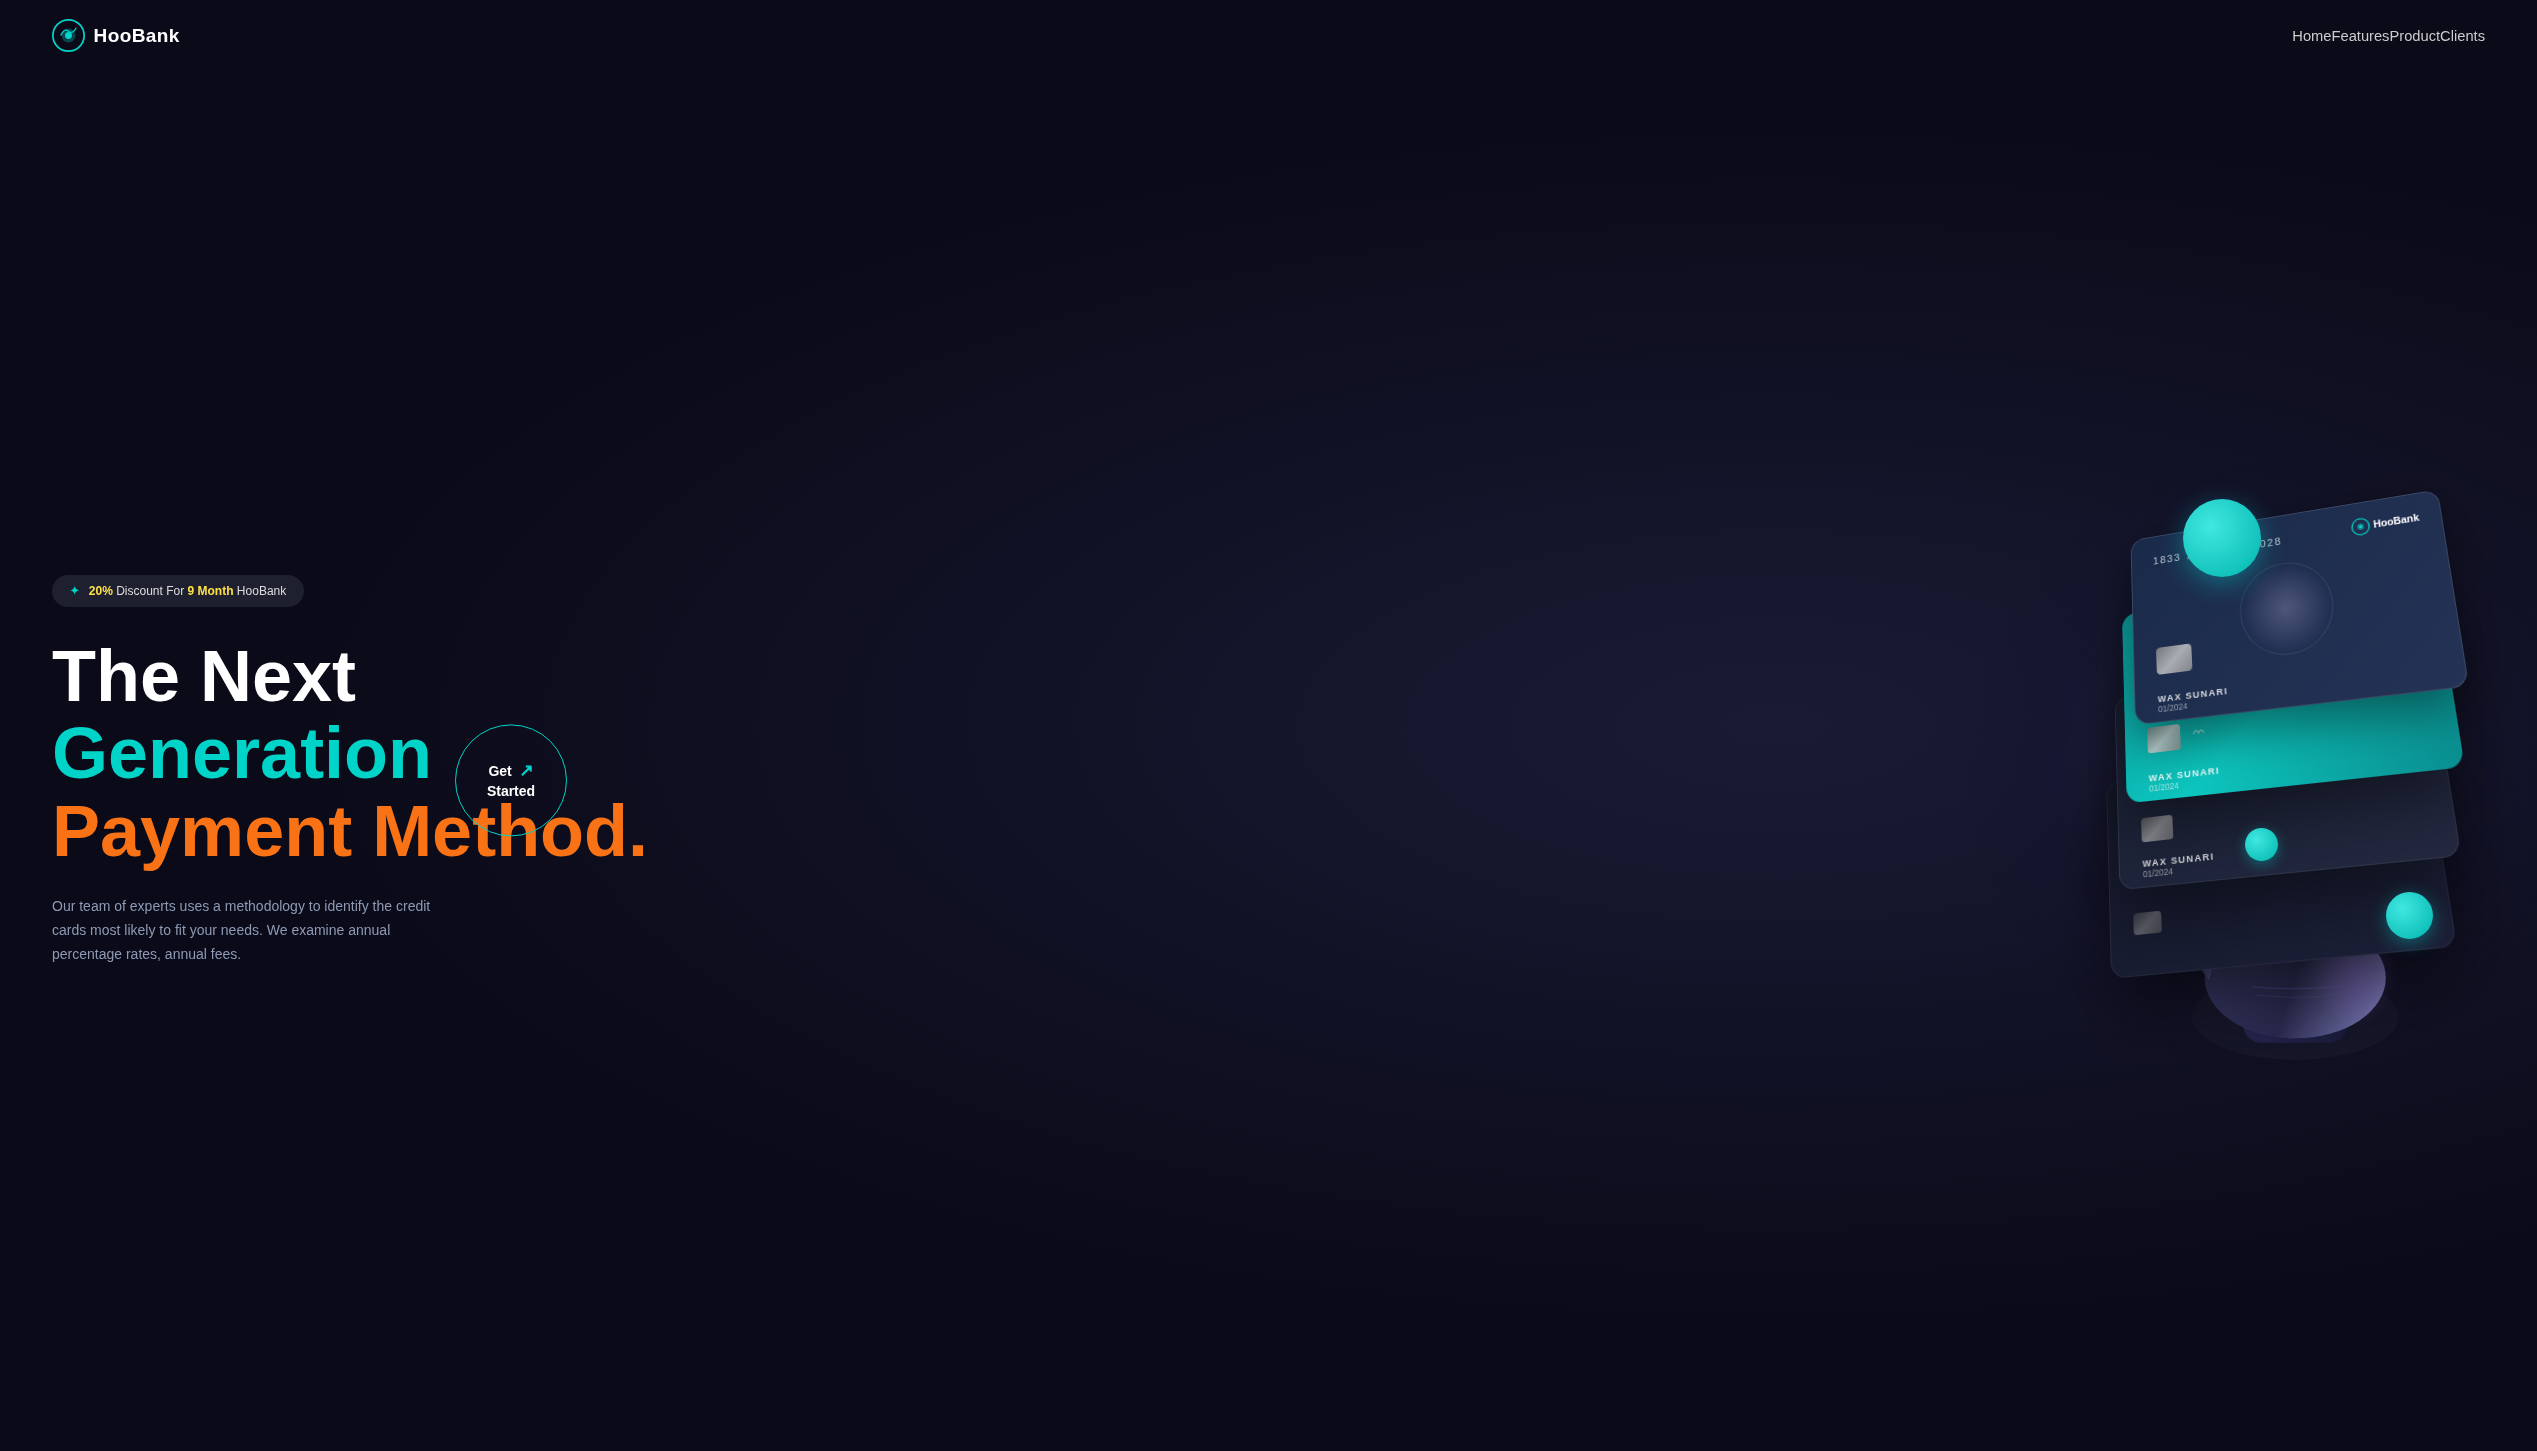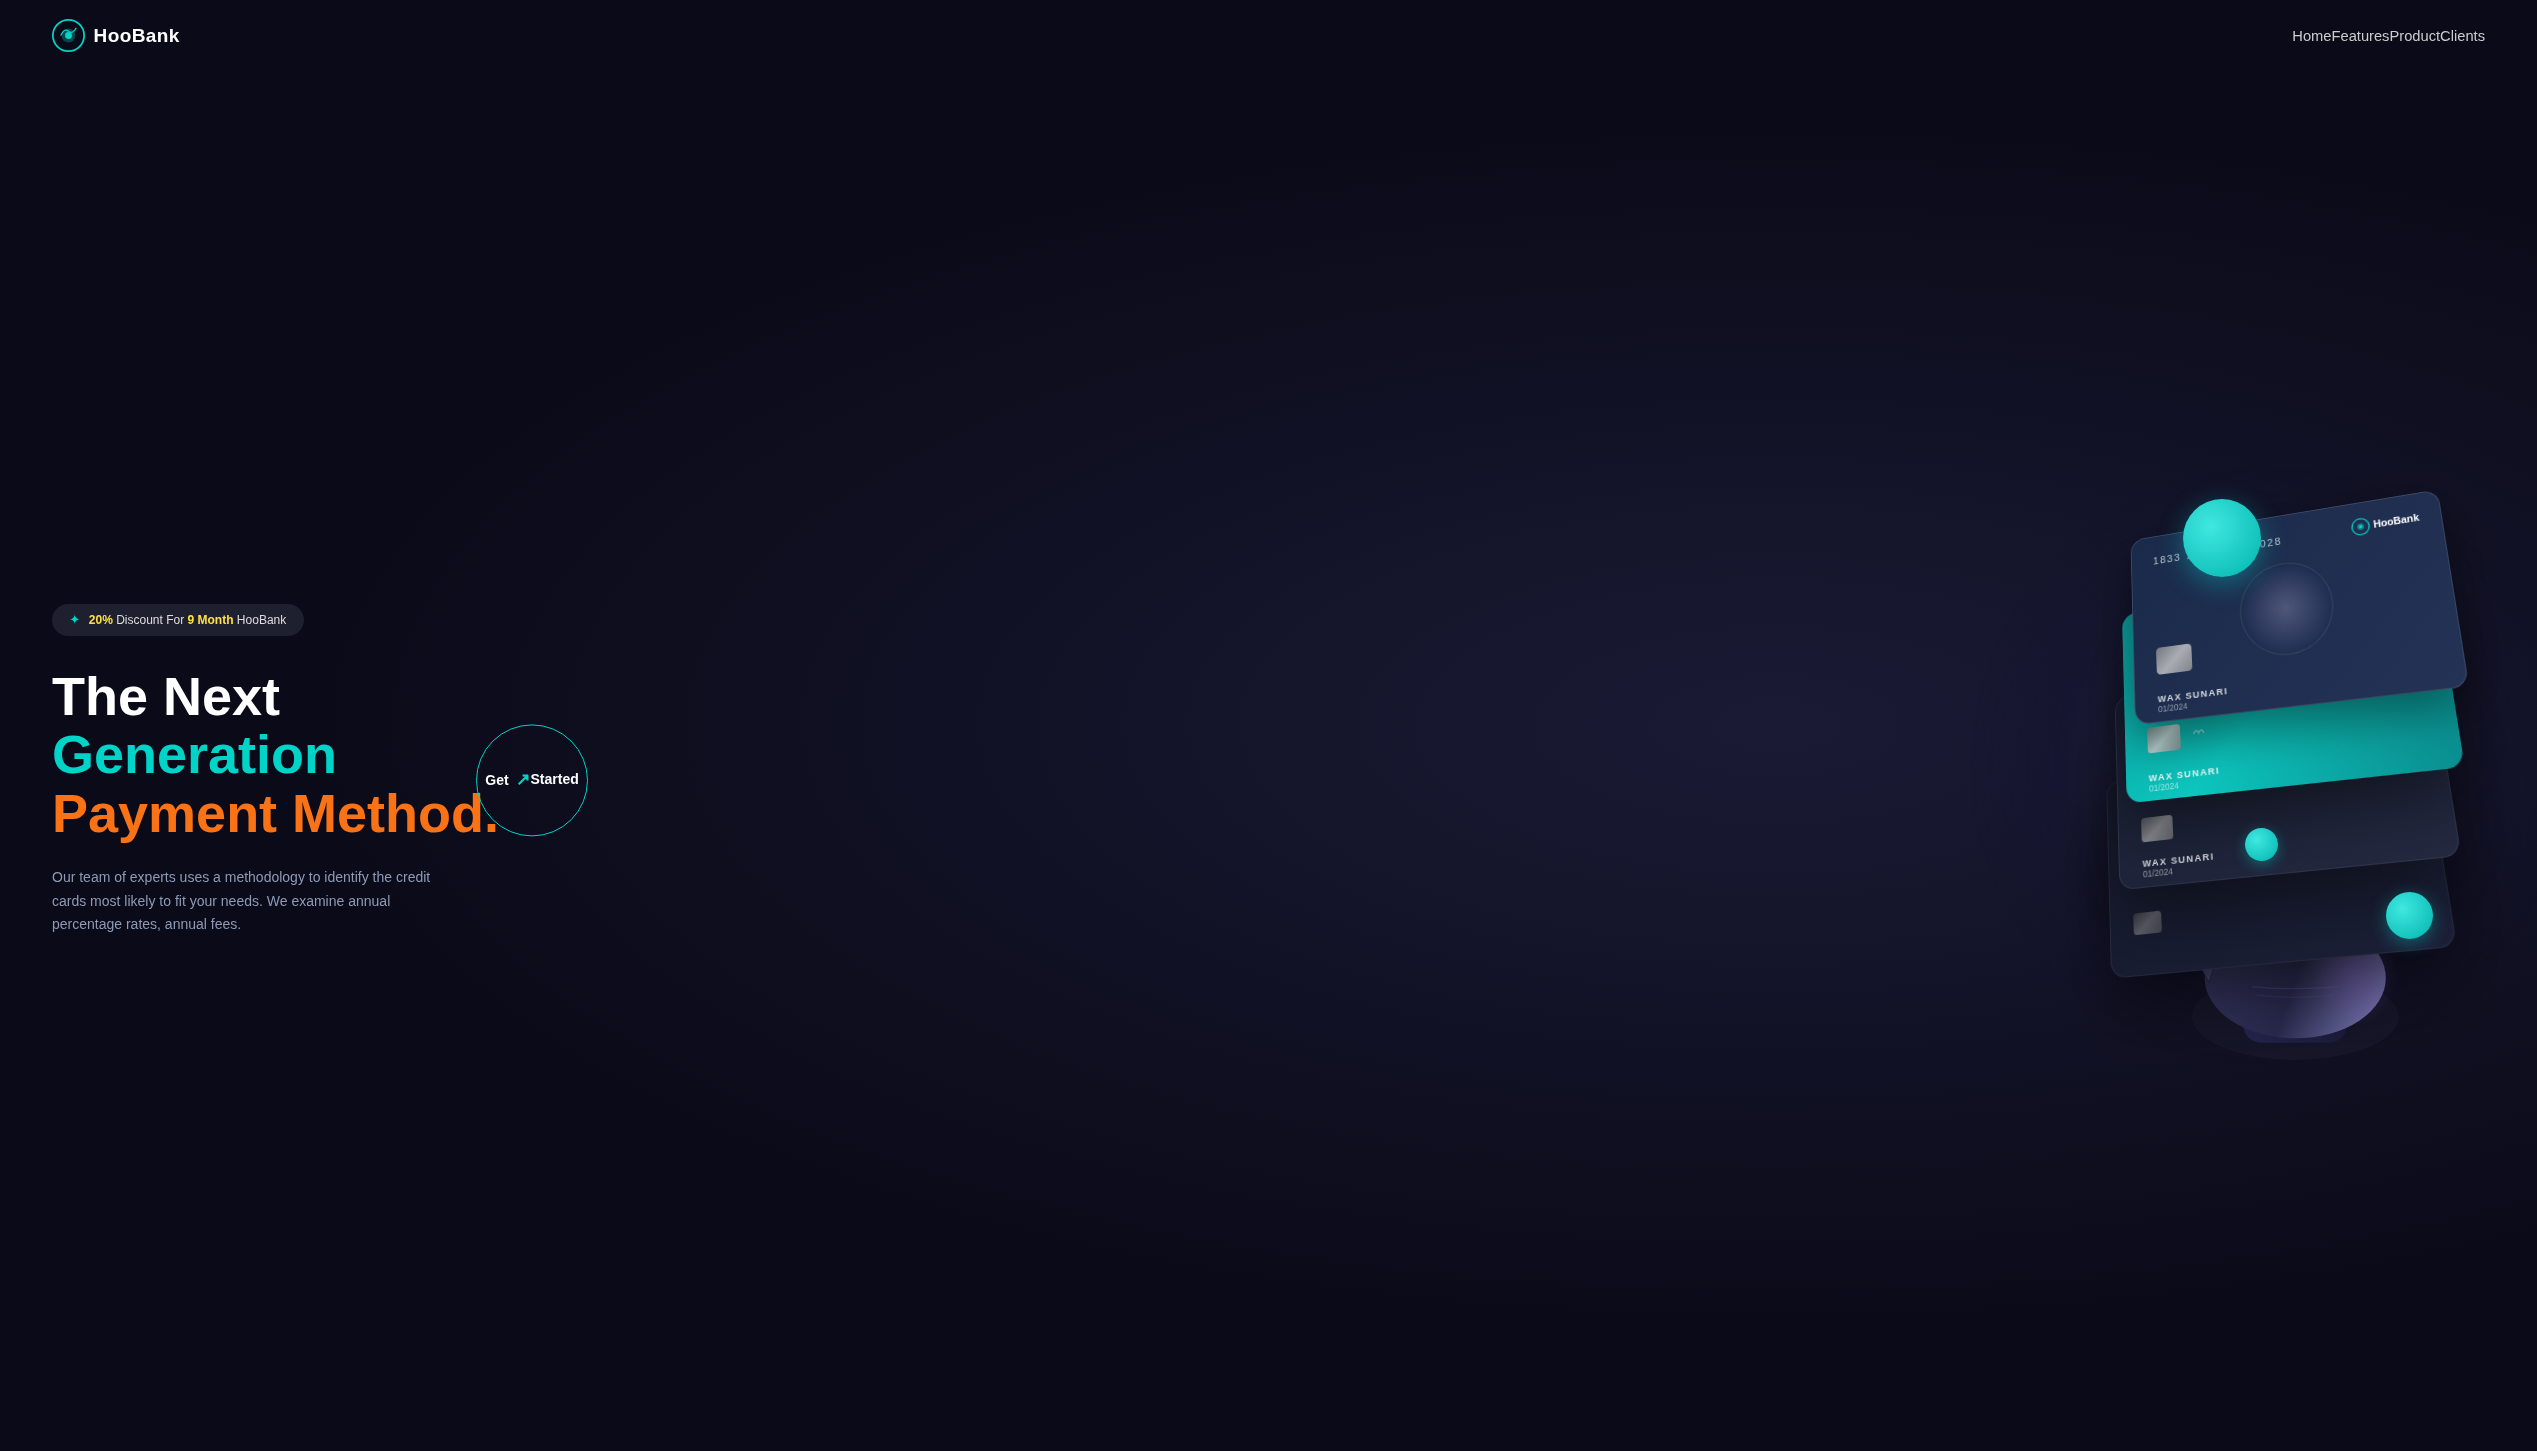--- a/index.html
+++ b/index.html
@@ -89,21 +89,21 @@
       color: #ddd;
       font-weight: 400;
     }
 
     .discount-text strong {
       color: #fde047;
       font-weight: 700;
     }
 
     .hero-heading {
-      font-size: 54px;
+      font-size: 72px;
       font-weight: 800;
       line-height: 1.08;
       margin-bottom: 0;
     }
 
     .hero-heading .line1 {
       color: #fff;
       display: block;
     }
 
@@ -121,30 +121,30 @@
       margin-top: 24px;
       font-size: 14px;
       color: #8e9ab5;
       line-height: 1.7;
       max-width: 380px;
     }
 
     
     .get-started-btn {
       position: absolute;
-      left: 476px;
+      left: 455px;
       top: 50%;
       transform: translateY(-30%);
       width: 112px;
       height: 112px;
       border-radius: 50%;
       border: 1.3px solid #00d4c8;
       background: transparent;
       display: flex;
-      flex-direction: row;
+      flex-direction: column;
       align-items: center;
       justify-content: center;
       cursor: pointer;
       z-index: 10;
       transition: background 0.2s;
     }
 
     .get-started-btn .btn-text {
       font-size: 14px;
       font-weight: 600;

